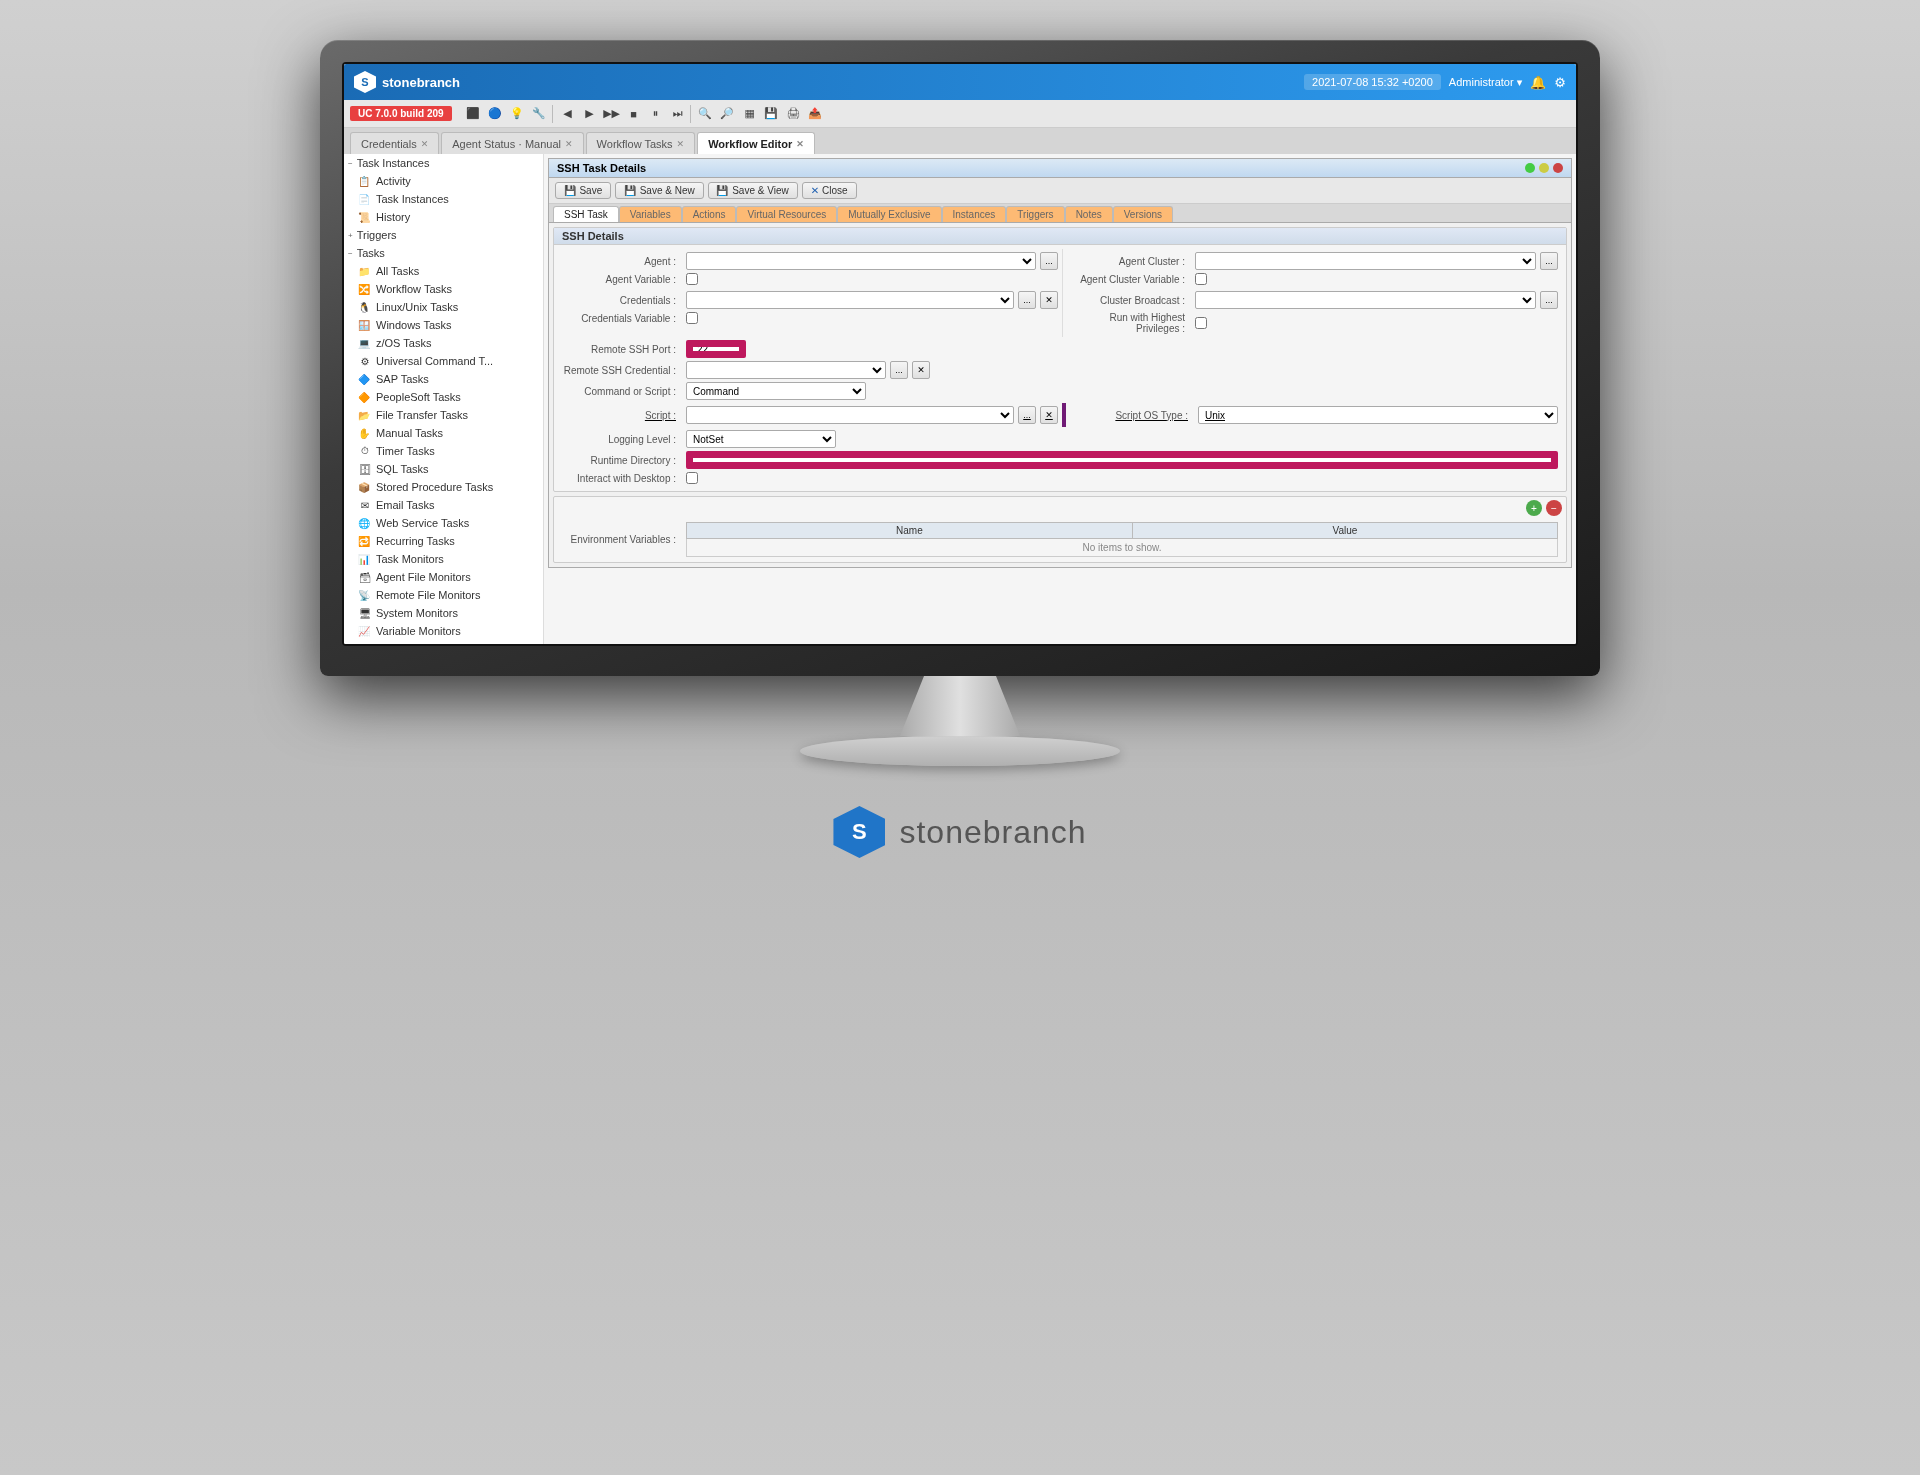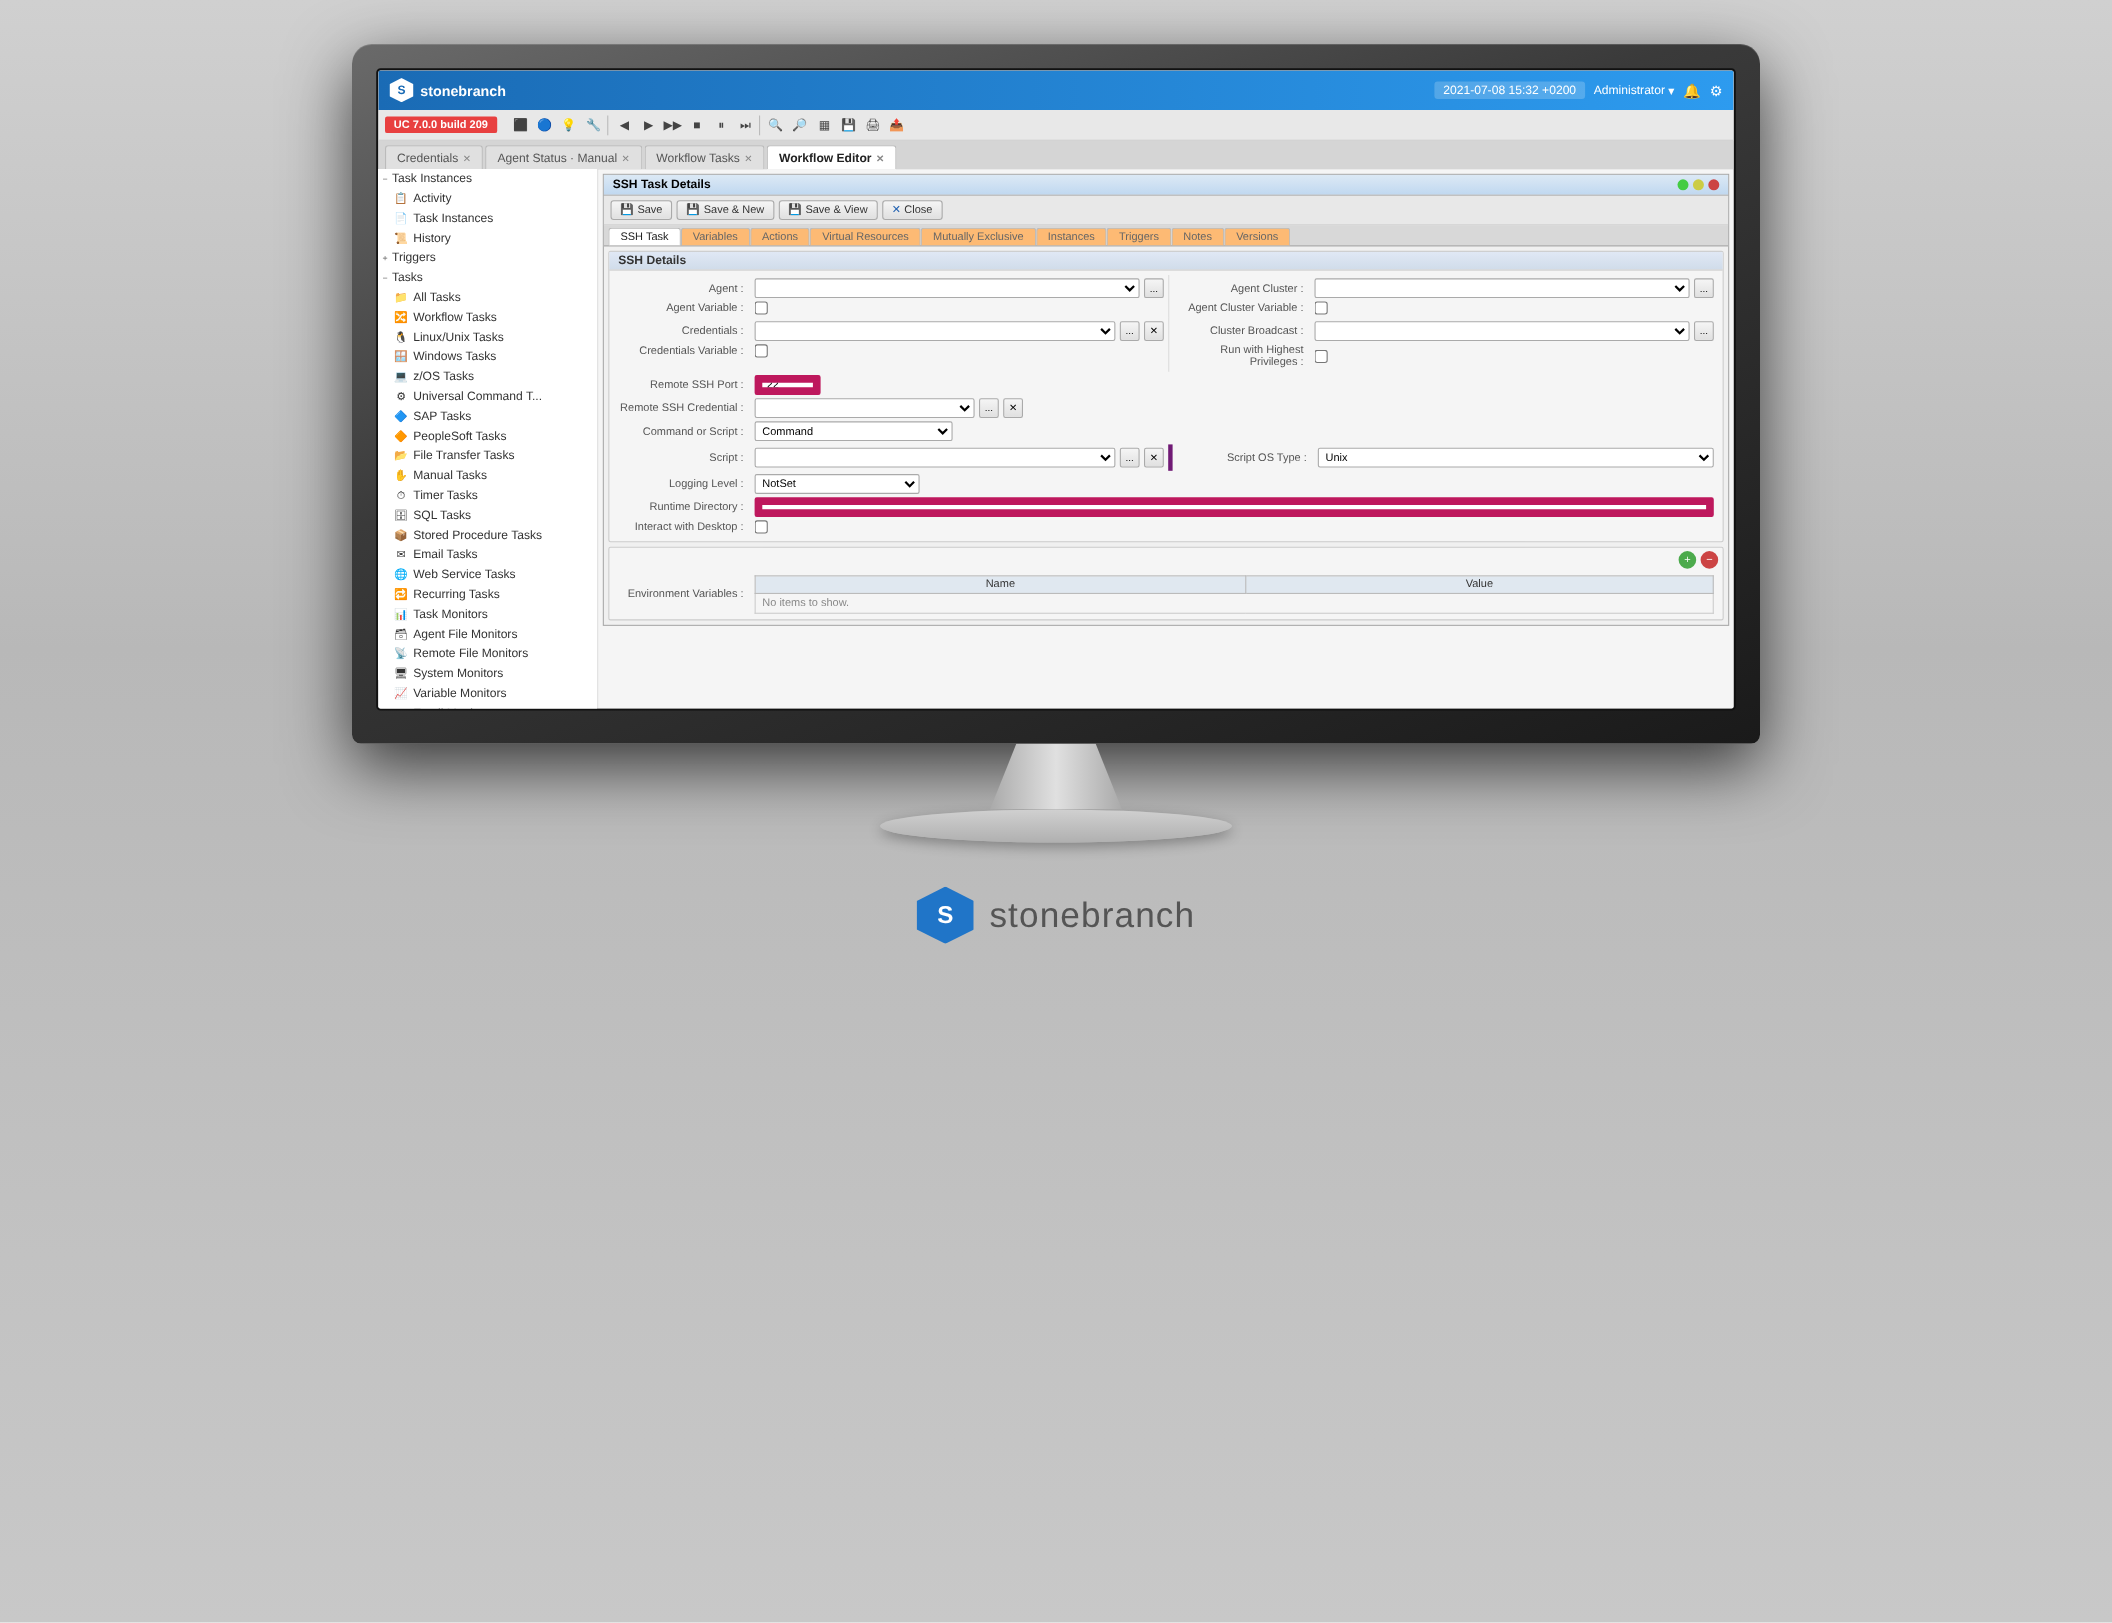--- a/index.html
+++ b/index.html
@@ -428,21 +428,21 @@
       background: #e0e8f0;
       border: 1px solid #bbb;
       padding: 2px 6px;
       font-weight: normal;
       color: #333;
     }
 
     .mini-table td {
       border: 1px solid #ccc;
       padding: 3px 6px;
-      text-align: left;
+      text-align: center;
       color: #888;
     }
 
     .table-actions {
       display: flex;
       justify-content: flex-end;
       gap: 4px;
       padding: 3px 4px;
     }
 
@@ -801,21 +801,21 @@
 
                     <div class="form-row">
                       <span class="form-label">Command or Script :</span>
                       <select class="form-select" style="max-width:180px;">
                         <option>Command</option>
                         <option>Script</option>
                       </select>
                     </div>
 
 
-                    <div style="display:grid;grid-template-columns:1fr 1fr;gap:4px;">
+                    <div style="display:grid;grid-template-columns:1fr 1fr;gap:4px;text-decoration:underline;">
                       <div>
                         <div class="form-row">
                           <span class="form-label">Script :</span>
                           <select class="form-select"></select>
                           <button class="small-icon-btn">...</button>
                           <button class="small-icon-btn">✕</button>
                         </div>
                       </div>
                       <div style="border-left:4px solid #701a75;padding-left:8px;">
                         <div class="form-row">

